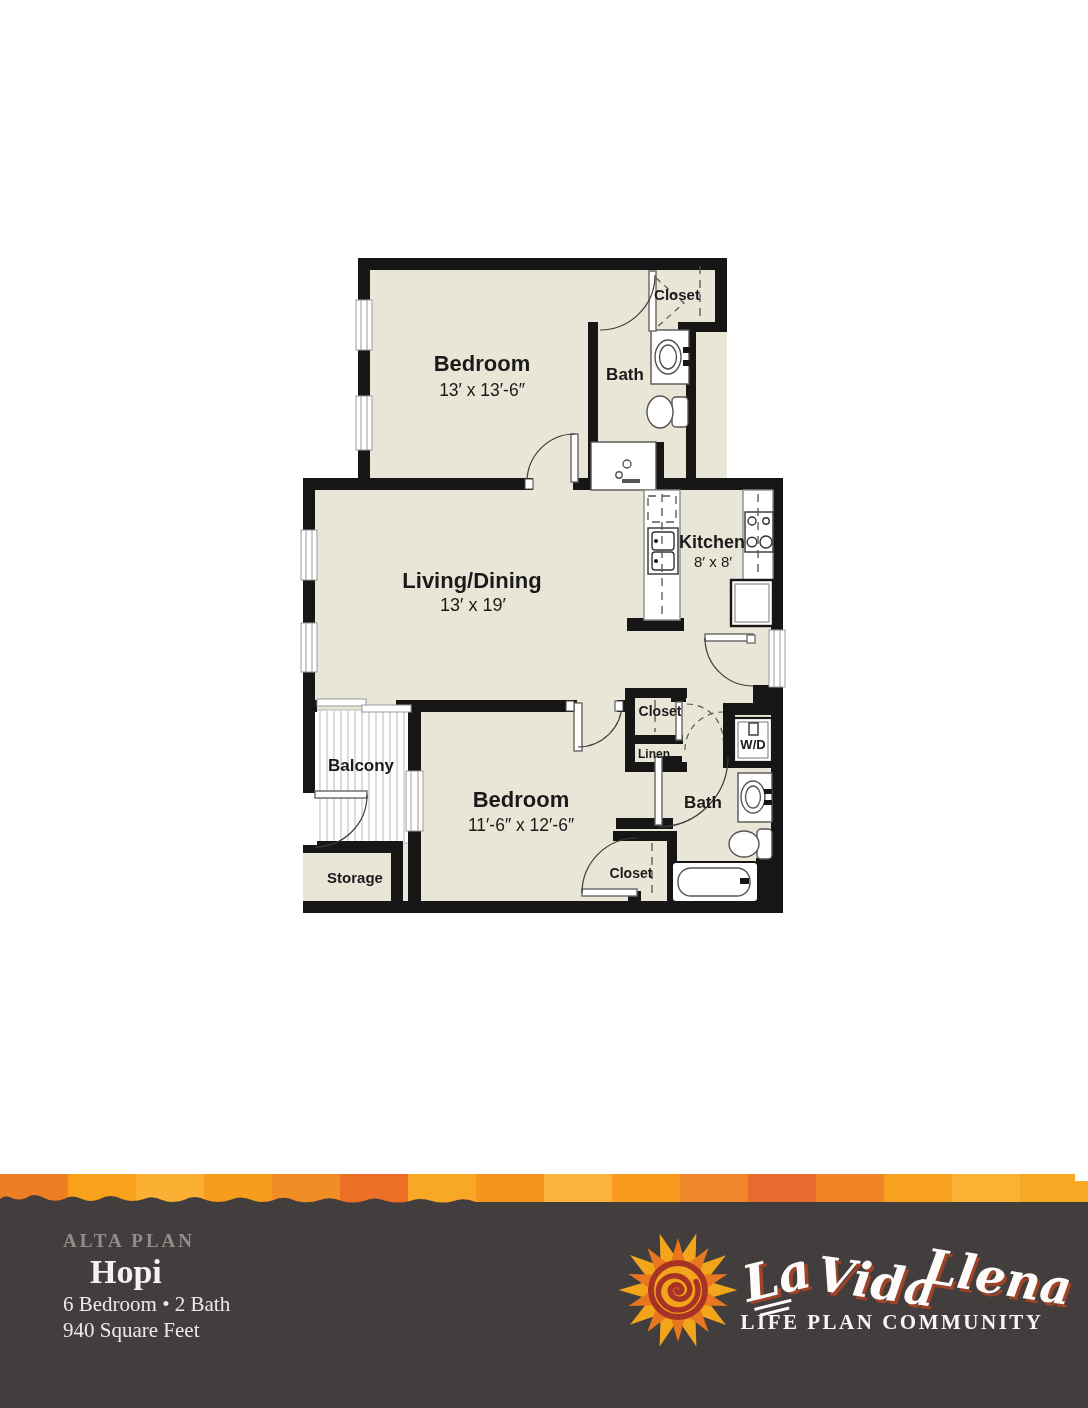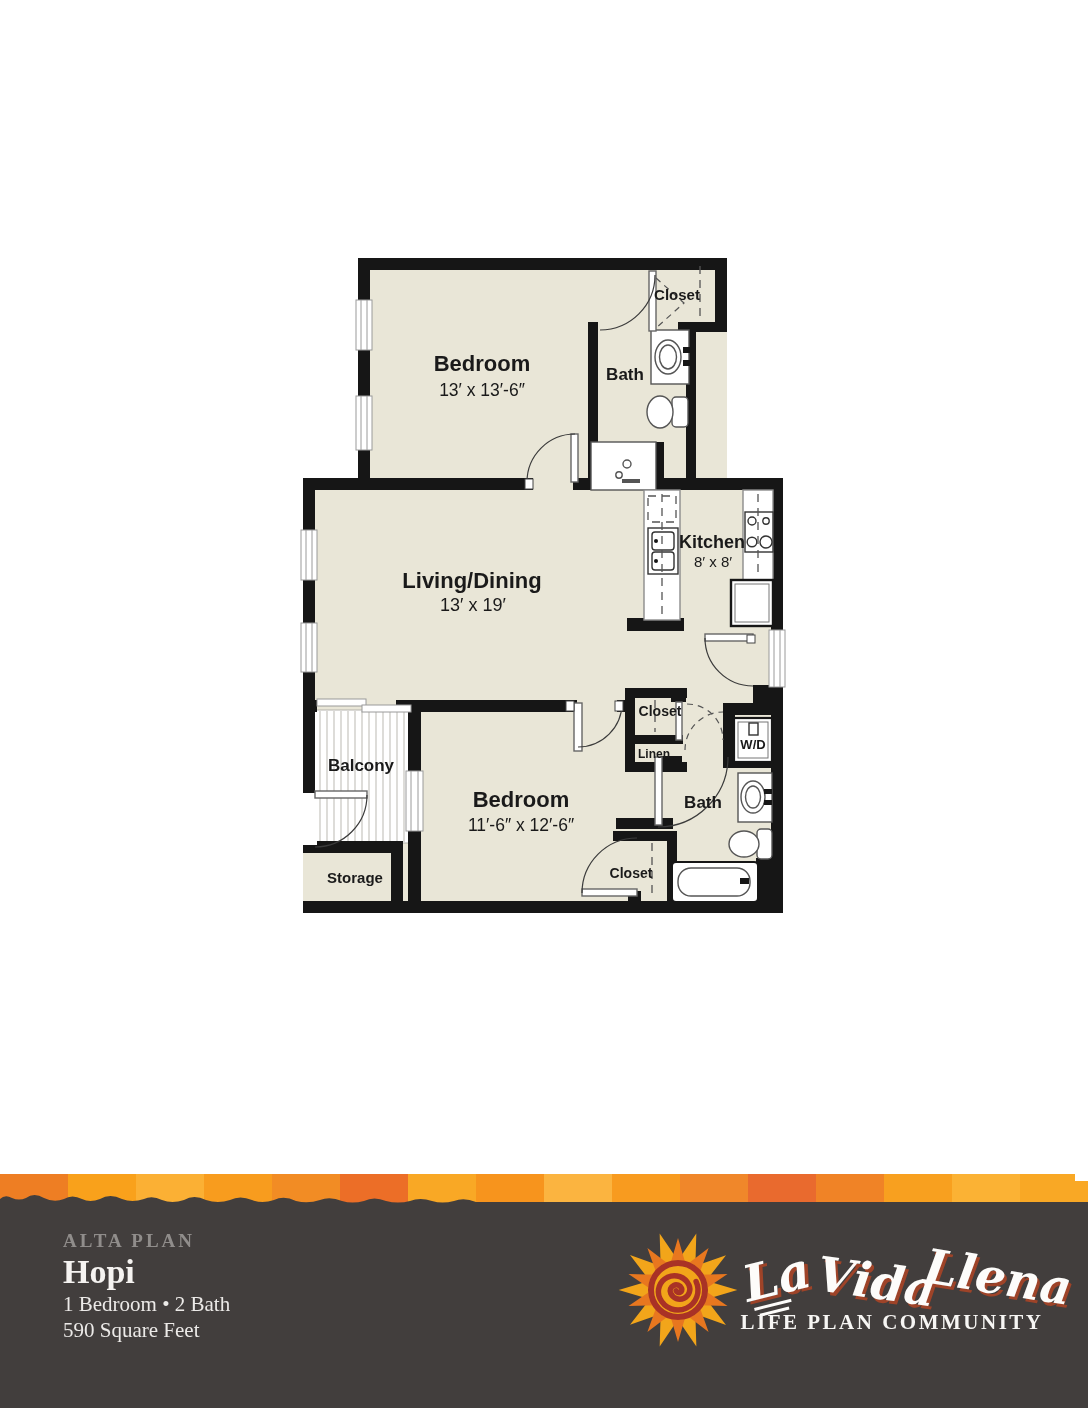--- a/index.html
+++ b/index.html
@@ -7,21 +7,21 @@
         font-family:"Liberation Sans",sans-serif;}
   svg text{user-select:none;}
   .room-name{font-family:"Liberation Sans",sans-serif;font-weight:bold;fill:#1a1a1a;}
   .room-dims{font-family:"Liberation Sans",sans-serif;fill:#1a1a1a;}
   .accent-bar{position:absolute;left:0;top:1174px;width:1088px;height:29px;display:flex;}
   .accent-notch{position:absolute;right:0;top:1174px;width:13px;height:7px;background:#fff;}
   .footer{position:absolute;left:0;top:1203px;width:1088px;height:205px;background:#423e3d;}
   .ragged{position:absolute;left:0;top:1192px;width:1088px;height:13px;}
   .footer-text{position:absolute;left:63px;top:1229px;font-family:"Liberation Serif",serif;}
   .community{font-size:19px;font-weight:bold;letter-spacing:3px;color:#908d8b;line-height:24px;}
-  .plan-name{font-size:34px;font-weight:bold;color:#f5f3f1;line-height:38px;}
+  .plan-name{font-size:34px;font-weight:bold;color:#f5f3f1;line-height:38px;margin-left:27px;}
   .specs{font-size:21px;color:#eceae8;line-height:26px;}
   .area{font-size:21px;color:#eceae8;line-height:26px;}
   .logo-svg{position:absolute;left:600px;top:1210px;}
 </style>
 </head>
 <body>
 
 <div class="page">
 
   
@@ -283,22 +283,22 @@
     </div>
   <div class="accent-notch"></div>
   <div class="footer"></div>
   <svg class="ragged" viewBox="0 0 1088 13" preserveAspectRatio="none">
     <path fill="#423e3d" d="M0 13 L0 7 Q5 2 12 6 Q19 9 26 6 Q34 0 44 6 Q54 11 64 7 Q72 2 82 7 Q90 11 100 7 Q110 1 122 7 Q132 11 144 7 Q152 3 162 8 Q172 12 184 8 Q194 2 206 8 Q218 12 230 8 Q240 3 252 8 Q262 12 274 8 Q284 3 296 9 Q308 12 320 8 Q330 4 342 9 Q352 12 364 9 Q374 4 386 9 Q398 12 410 9 Q420 5 432 9 Q442 12 454 9 Q464 5 476 10 L1088 10 L1088 13 Z"></path>
   </svg>
 
   <div class="footer-text">
     <div class="community">ALTA PLAN</div>
     <div class="plan-name">Hopi</div>
-    <div class="specs">1 Bedroom • 2 Bath</div>
-    <div class="area">590 Square Feet</div>
+    <div class="specs">6 Bedroom • 2 Bath</div>
+    <div class="area">940 Square Feet</div>
   </div>
 
   <svg class="logo-svg" width="475" height="165" viewBox="0 0 475 165">
 
     <g transform="translate(78,80)">
       <g transform="rotate(18) scale(1.14)">
         <polygon fill="#f2a51a" points="0,-52 8,-24.7 30.6,-42.1 21,-15.3 49.5,-16.1 26,0 49.5,16.1 21,15.3 30.6,42.1 8,24.7 0,52 -8,24.7 -30.6,42.1 -21,15.3 -49.5,16.1 -26,0 -49.5,-16.1 -21,-15.3 -30.6,-42.1 -8,-24.7"></polygon>
       </g>
       <polygon fill="#e8771f" points="0,-52 8,-24.7 30.6,-42.1 21,-15.3 49.5,-16.1 26,0 49.5,16.1 21,15.3 30.6,42.1 8,24.7 0,52 -8,24.7 -30.6,42.1 -21,15.3 -49.5,16.1 -26,0 -49.5,-16.1 -21,-15.3 -30.6,-42.1 -8,-24.7"></polygon>
       <circle r="30" fill="#f2a51a"></circle>

